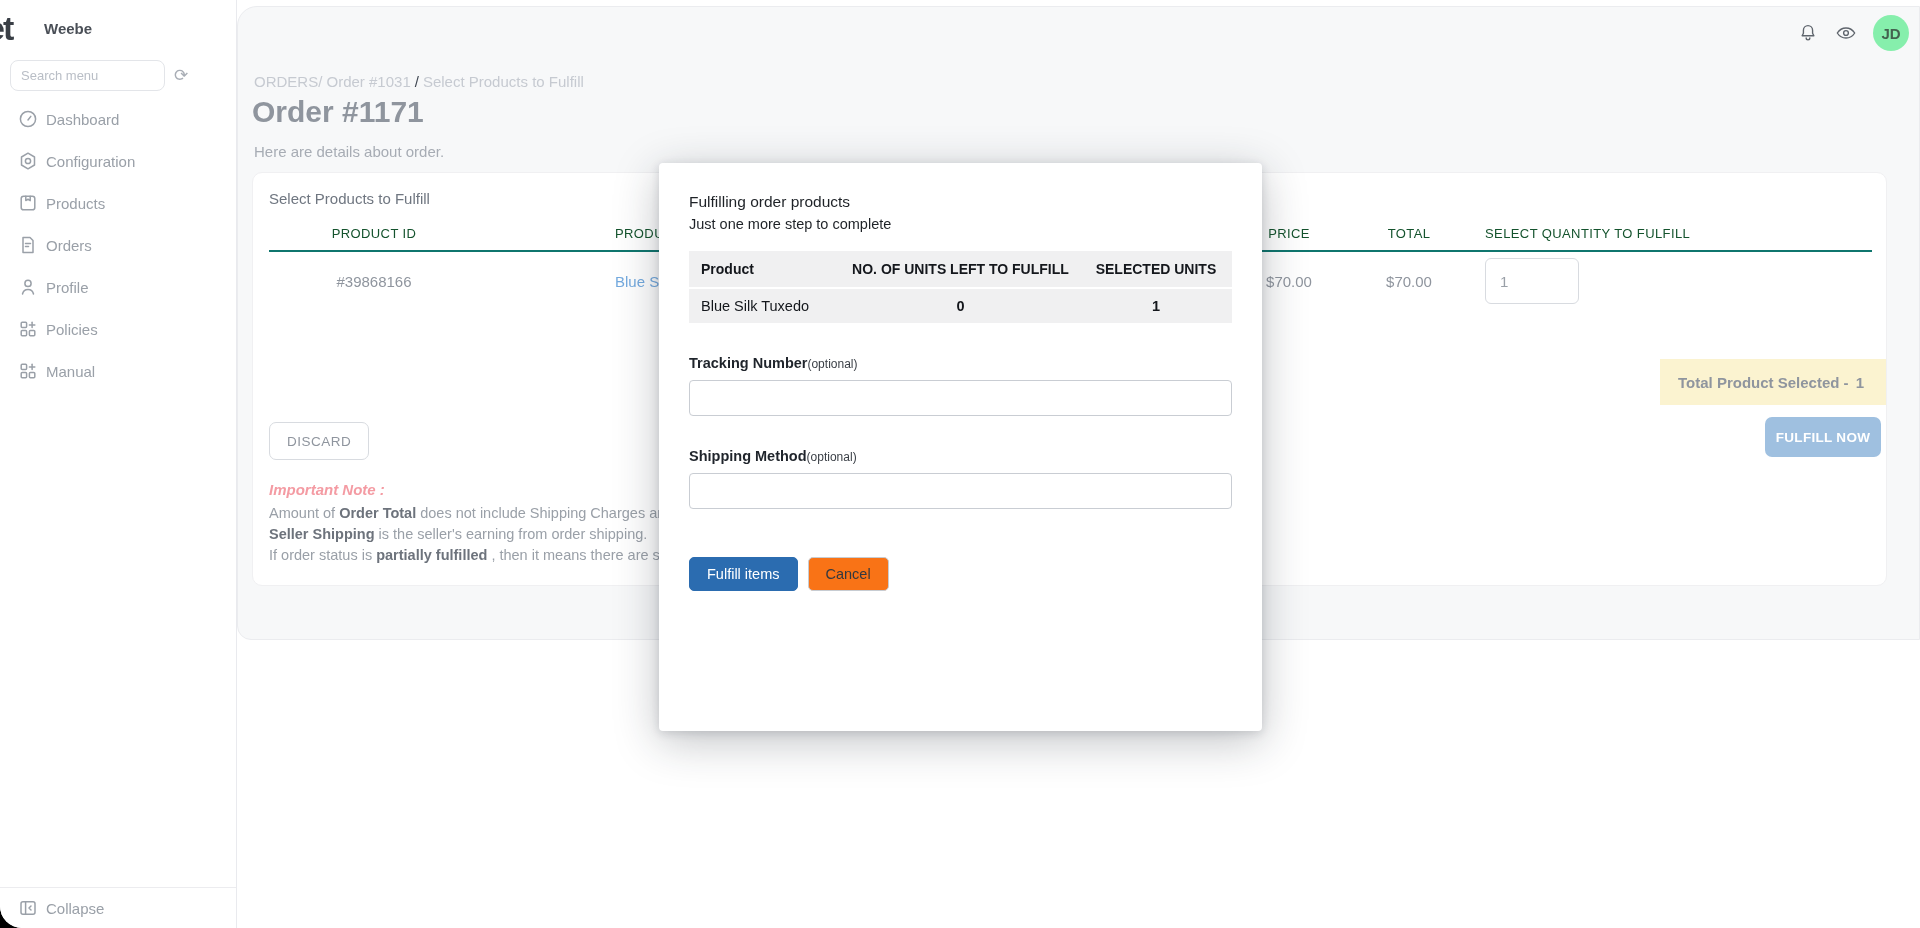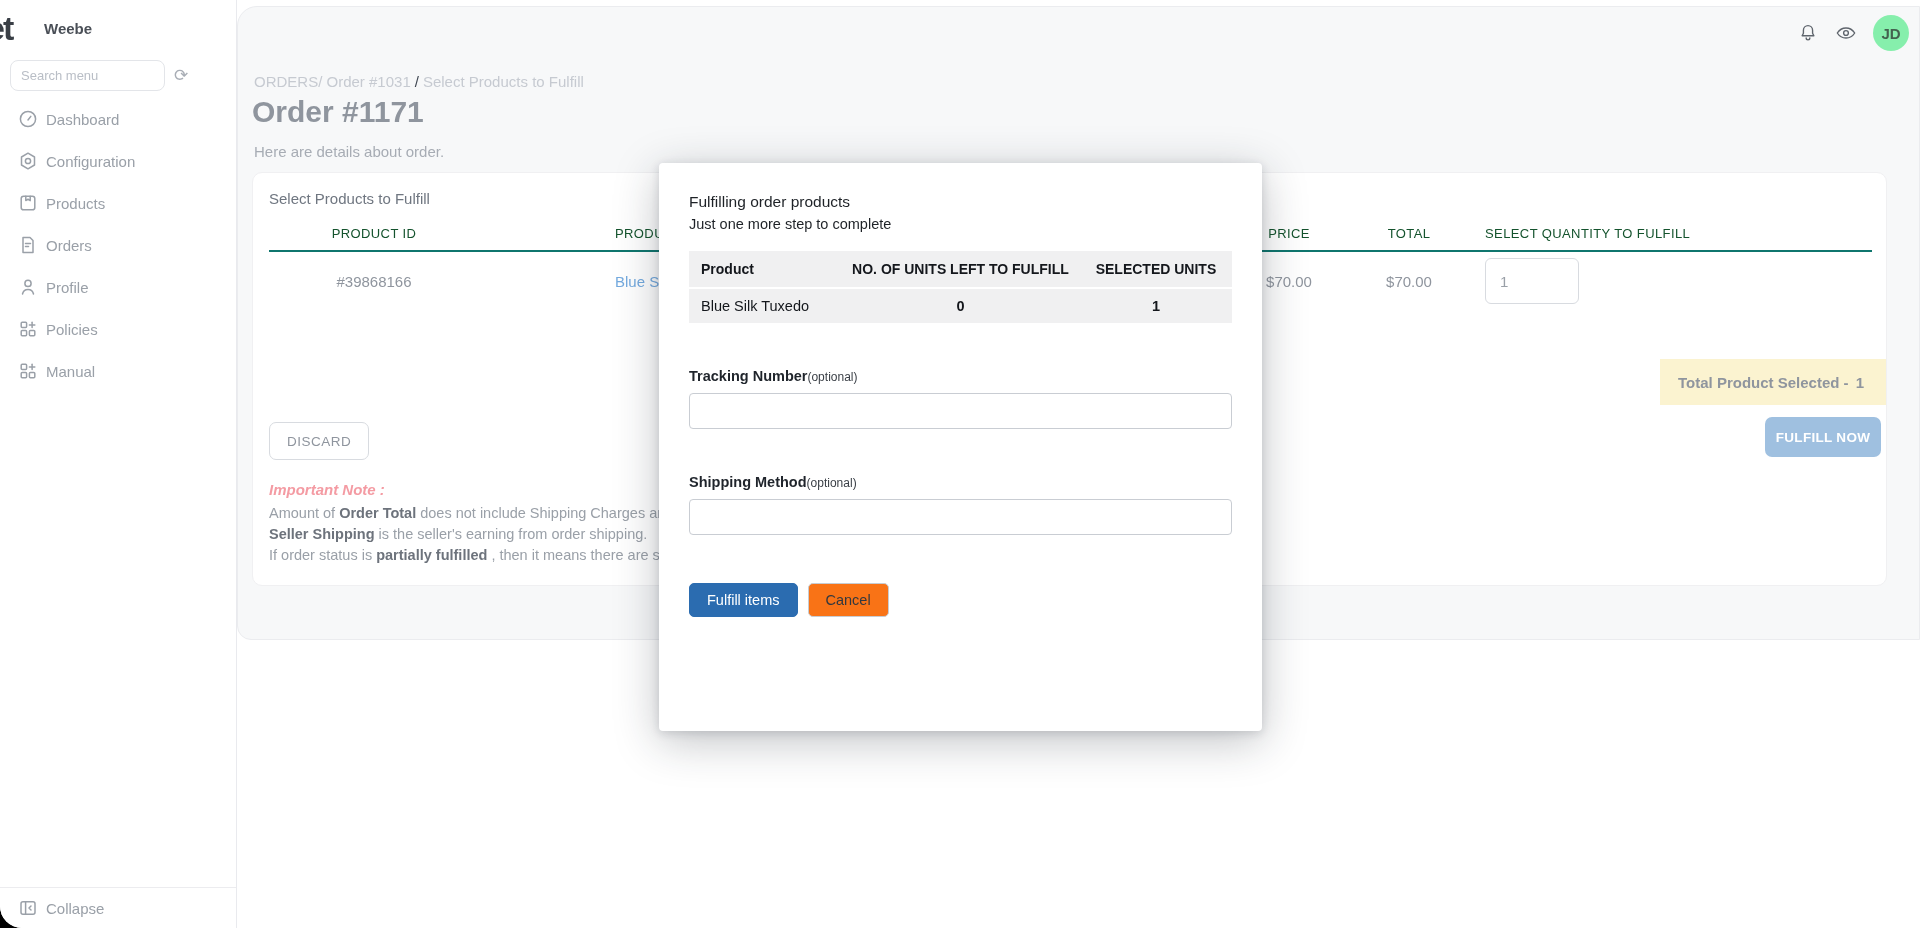--- a/index.html
+++ b/index.html
@@ -54,21 +54,21 @@
   .modal { position:absolute; left:659px; top:163px; width:603px; height:568px; background:#fff; border-radius:4px; box-shadow:0 10px 45px rgba(30,35,45,.28), 0 2px 10px rgba(30,35,45,.15); padding:28px 30px; z-index:10; }
   .modal-title { font-size:15.5px; font-weight:500; color:#1e2227; line-height:22px; }
   .modal-subtitle { font-size:14.5px; color:#1e2227; line-height:22px; }
   .mtable { margin-top:16px; }
   .mtable-head, .mtable-row { display:grid; grid-template-columns:28% 44% 28%; align-items:center; background:#f0f0f1; }
   .mtable-head { height:36px; font-size:14px; font-weight:700; color:#14171c; margin-bottom:2px; }
   .mtable-row { height:34px; font-size:14.5px; color:#14171c; }
   .mtable-head div:first-child, .mtable-row div:first-child { padding-left:12px; }
   .m-center { text-align:center; }
   .m-bold { font-weight:700; }
-  .field { margin-top:44px; }
+  .field { margin-top:31px; }
   .field:first-of-type { margin-top:74px; }
   .field-label { font-size:14.5px; font-weight:700; color:#1f242b; }
   .field-optional { font-size:12px; font-weight:400; color:#3a3f46; }
   .field-input { margin-top:8px; width:100%; height:36px; border:1px solid #c9cdd3; border-radius:4px; padding:0 10px; font-size:14px; color:#33383f; outline:none; font-family:"Liberation Sans", sans-serif; }
   .modal-actions { margin-top:48px; display:flex; gap:10px; }
   .btn-primary { height:34px; padding:0 17px; background:#2b6cb0; border:1px solid #2b6cb0; border-radius:5px; color:#fff; font-size:14.5px; cursor:pointer; font-family:"Liberation Sans", sans-serif; }
   .btn-secondary { height:34px; padding:0 17px; background:#f97316; border:1px solid #c7ccd2; border-radius:5px; color:#33383f; font-size:14.5px; cursor:pointer; font-family:"Liberation Sans", sans-serif; }
 </style>
 </head>
 <body>

